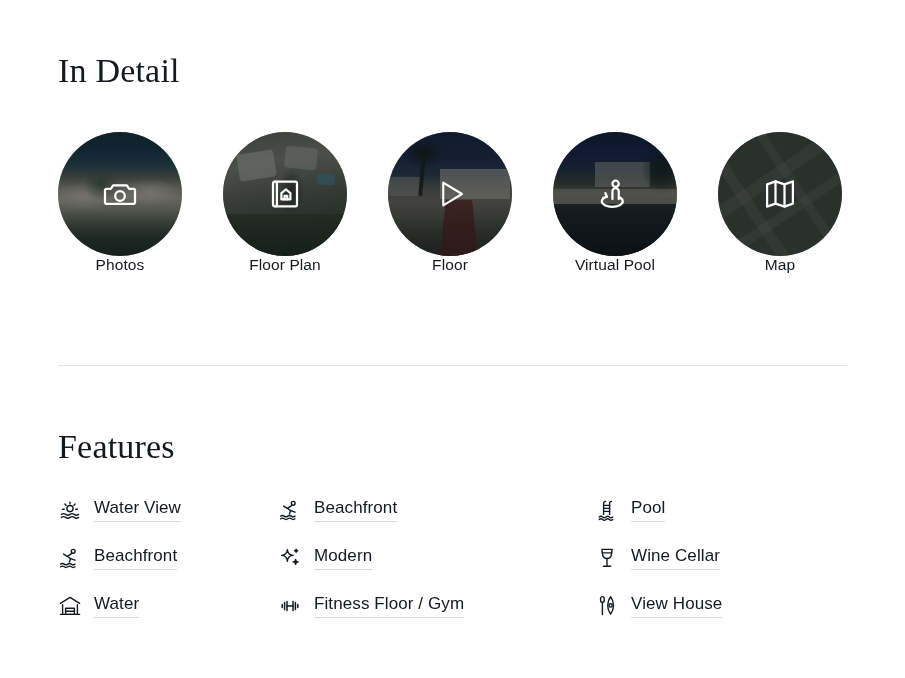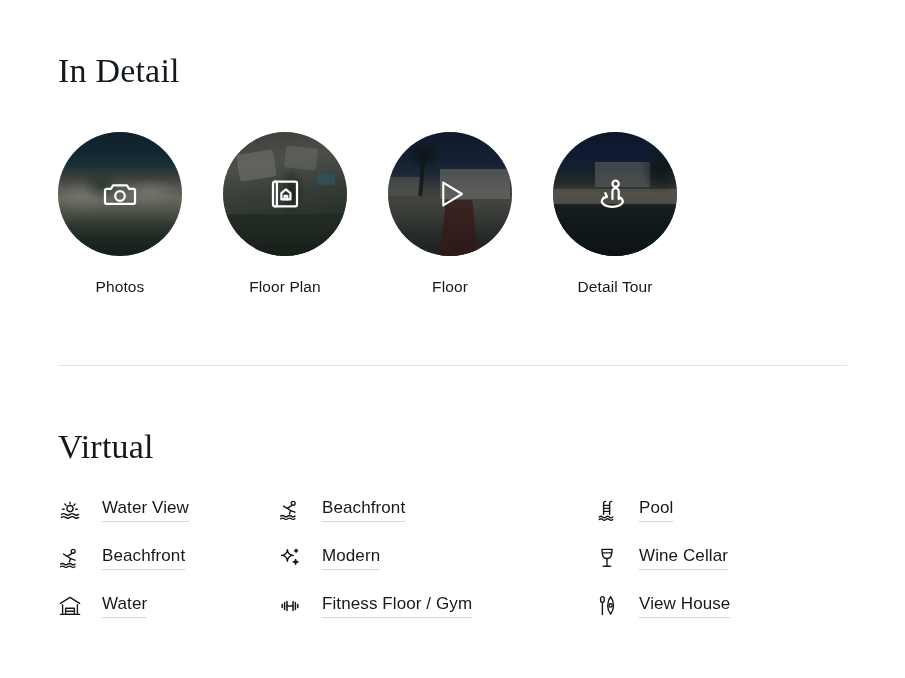--- a/index.html
+++ b/index.html
@@ -54,21 +54,20 @@
   }
   .media-icon {
     position: relative;
     z-index: 3;
     width: 36px; height: 36px;
     color: #ffffff;
     display: flex; align-items: center; justify-content: center;
   }
   .media-icon svg { width: 100%; height: 100%; display: block; }
   .media-label {
-    margin-top: 22px;
     font-size: 15.5px;
     color: #15191f;
     letter-spacing: 0.1px;
     white-space: nowrap;
   }
 
   
   .scene-beach {
     background:
       linear-gradient(180deg,
@@ -222,21 +221,21 @@
     position: absolute;
     left: 58px; top: 498px;
     width: 790px;
     display: grid;
     grid-template-columns: 220px 317px 1fr;
     row-gap: 24px;
   }
   .feature {
     display: flex;
     align-items: center;
-    gap: 20px;
+    gap: 12px;
     cursor: pointer;
   }
   .feature-icon {
     width: 24px; height: 24px;
     flex: 0 0 24px;
     color: #14181f;
     display: flex; align-items: center; justify-content: center;
   }
   .feature-icon svg { width: 100%; height: 100%; display: block; }
   .feature-label {
@@ -328,29 +327,48 @@
         <div class="shade"></div>
         <span class="media-icon">
           <svg viewBox="0 0 24 24" fill="none" stroke="currentColor" stroke-width="1.5" stroke-linecap="round" stroke-linejoin="round">
             <circle cx="12.4" cy="5.2" r="2.1"></circle>
             <path d="M10.3 15.4v-5.2a2.1 2.1 0 0 1 2.1-2.1h0a2.1 2.1 0 0 1 2.1 2.1v5.2"></path>
             <path d="M6.6 13.8C4.5 14.5 3.2 15.6 3.2 16.9c0 2 3.1 3.6 7 3.6s7-1.6 7-3.6c0-1.1-1-2.1-2.6-2.8"></path>
             <path d="M5.6 11.4 6.6 13.8 4.2 14.6"></path>
           </svg>
         </span>
       </div>
-      <div class="media-label">Detail Tour</div>
-    </div>
-
+      <div class="media-label">Virtual Pool</div>
+    </div>
+
+    <div class="media-item">
+      <div class="media-thumb">
+        <div class="scene scene-map">
+          <div class="road r1"></div>
+            <div class="road r2"></div>
+          <div class="road r3"></div>
+            <div class="road r4"></div>
+        </div>
+        <div class="shade"></div>
+        <span class="media-icon">
+          <svg viewBox="0 0 24 24" fill="none" stroke="currentColor" stroke-width="1.5" stroke-linecap="round" stroke-linejoin="round">
+            <path d="M3.4 5.6 9 3.6l6 2 5.6-2v14.8l-5.6 2-6-2-5.6 2z"></path>
+            <path d="M9 3.6v14.8"></path>
+            <path d="M15 5.6v14.8"></path>
+          </svg>
+        </span>
+      </div>
+      <div class="media-label">Map</div>
+    </div>
 
   </div>
 
   <div class="divider"></div>
 
-  <h2 class="section-title" id="features-title">Virtual</h2>
+  <h2 class="section-title" id="features-title">Features</h2>
 
   <div class="features-grid">
 
     <div class="feature">
       <span class="feature-icon">
         <svg viewBox="0 0 24 24" fill="none" stroke="currentColor" stroke-width="1.4" stroke-linecap="round" stroke-linejoin="round">
           <circle cx="12" cy="10.6" r="3.1"></circle>
           <path d="M12 4.2v1.6M6.9 6.1l1.1 1.1M17.1 6.1 16 7.2M4.6 11.2h1.6M17.8 11.2h1.6"></path>
           <path d="M3.4 16.4c1.4-1 2.8-1 4.3 0 1.4 1 2.9 1 4.3 0 1.4-1 2.9-1 4.3 0 1.4 1 2.9 1 4.3 0"></path>
           <path d="M3.4 19.4c1.4-1 2.8-1 4.3 0 1.4 1 2.9 1 4.3 0 1.4-1 2.9-1 4.3 0 1.4 1 2.9 1 4.3 0"></path>

